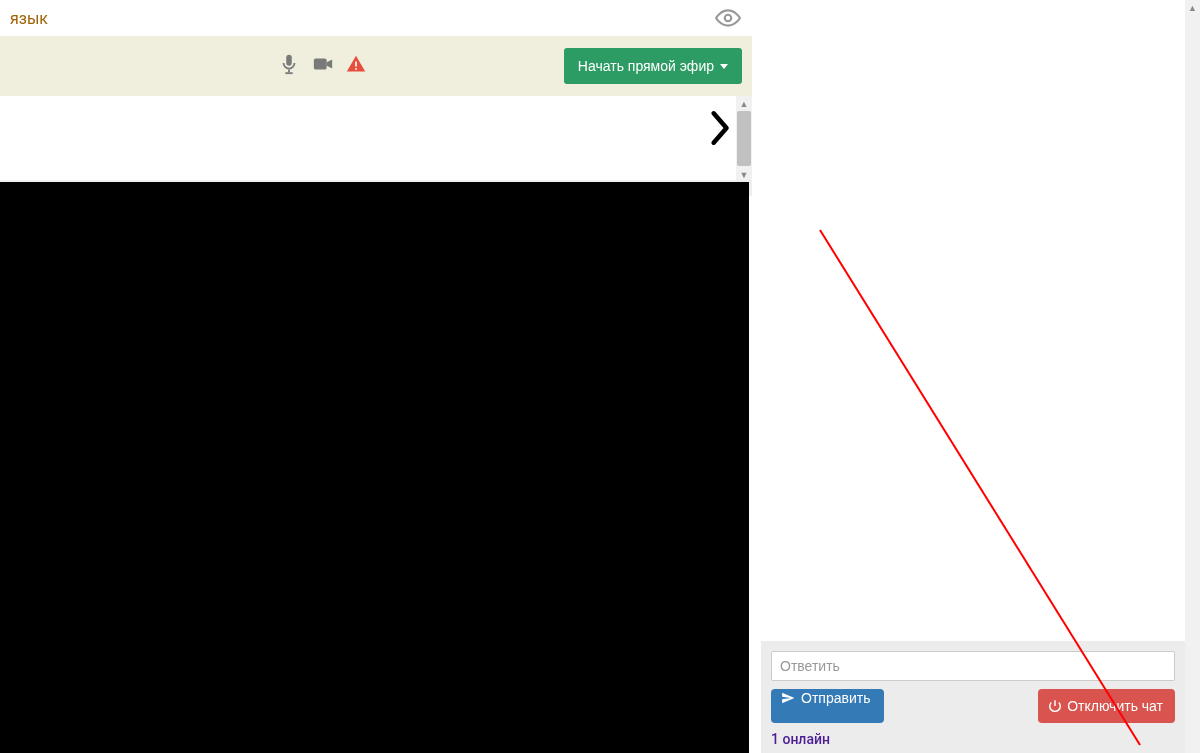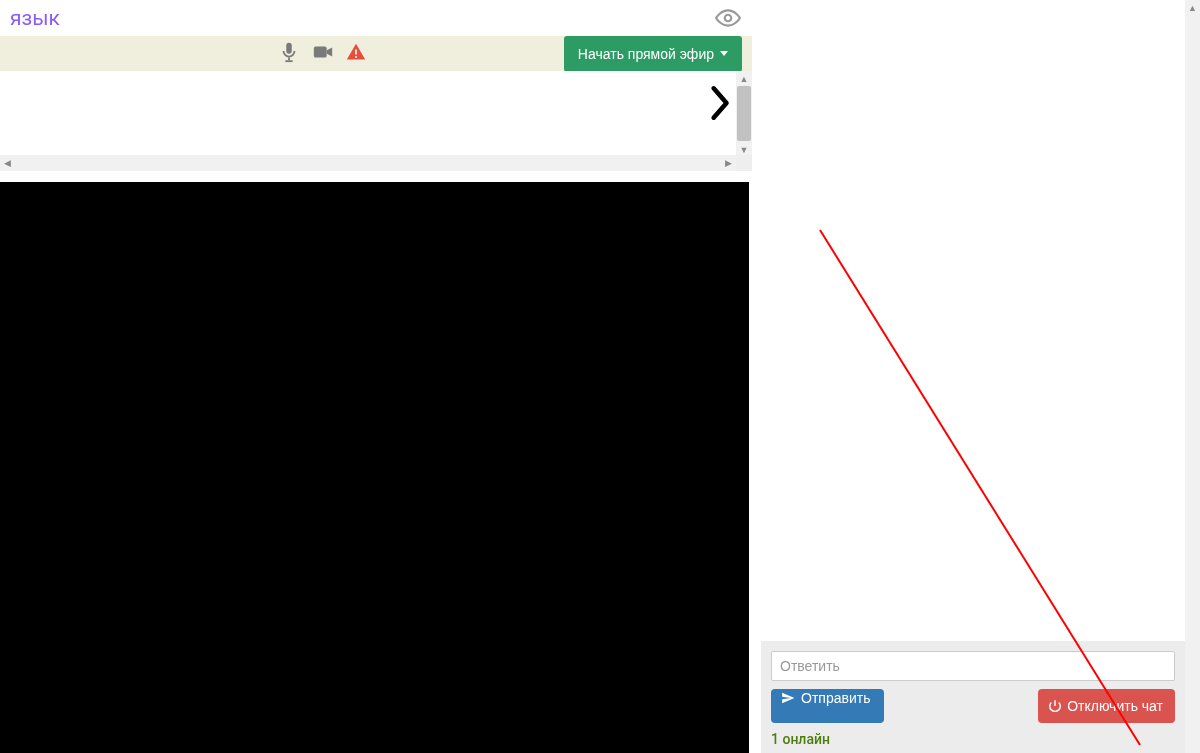--- a/index.html
+++ b/index.html
@@ -33,31 +33,31 @@
       width: 15px; height: 15px;
       display:flex; align-items:center; justify-content:center;
       color:#888; font-size:9px;
     }
     .header-row {
       height: 36px;
       display:flex; align-items:center;
       padding: 6px 10px;
     }
     .title {
-      font-size: 21px;
-      color: #8b5cf6;
+      font-size: 16px;
+      color: #a16207;
       flex:1;
     }
     .eye-icon {
       color: #888;
       width: 28px; height: 28px;
       display: inline-flex; align-items:center; justify-content:center;
     }
     .toolbar {
-      height: 35px;
+      height: 60px;
       background: #f0efde;
       display:flex; align-items:center;
       padding: 0 10px;
       gap: 10px;
     }
     .toolbar-left {
       flex:1; display:flex; align-items:center; justify-content:center; gap: 12px;
       margin-left: 80px;
     }
     .icon-gray { color:#7a7a7a; }
@@ -164,21 +164,21 @@
     .footer-line {
       display:flex; align-items:center; justify-content:space-between;
       font-size:14px;
       padding-top: 2px;
     }
     .mod-link {
       color:#337ab7;
       display:inline-flex; align-items:center; gap:4px;
       cursor:pointer;
     }
-    .online-count { color:#4d7c0f; font-weight:500; }
+    .online-count { color:#4c1d95; font-weight:500; }
     .annotation-line {
       position:absolute;
       pointer-events:none;
       left:0; top:0; width:1200px; height:753px;
       z-index:50;
     }
   </style>
 </head>
 <body>
 

